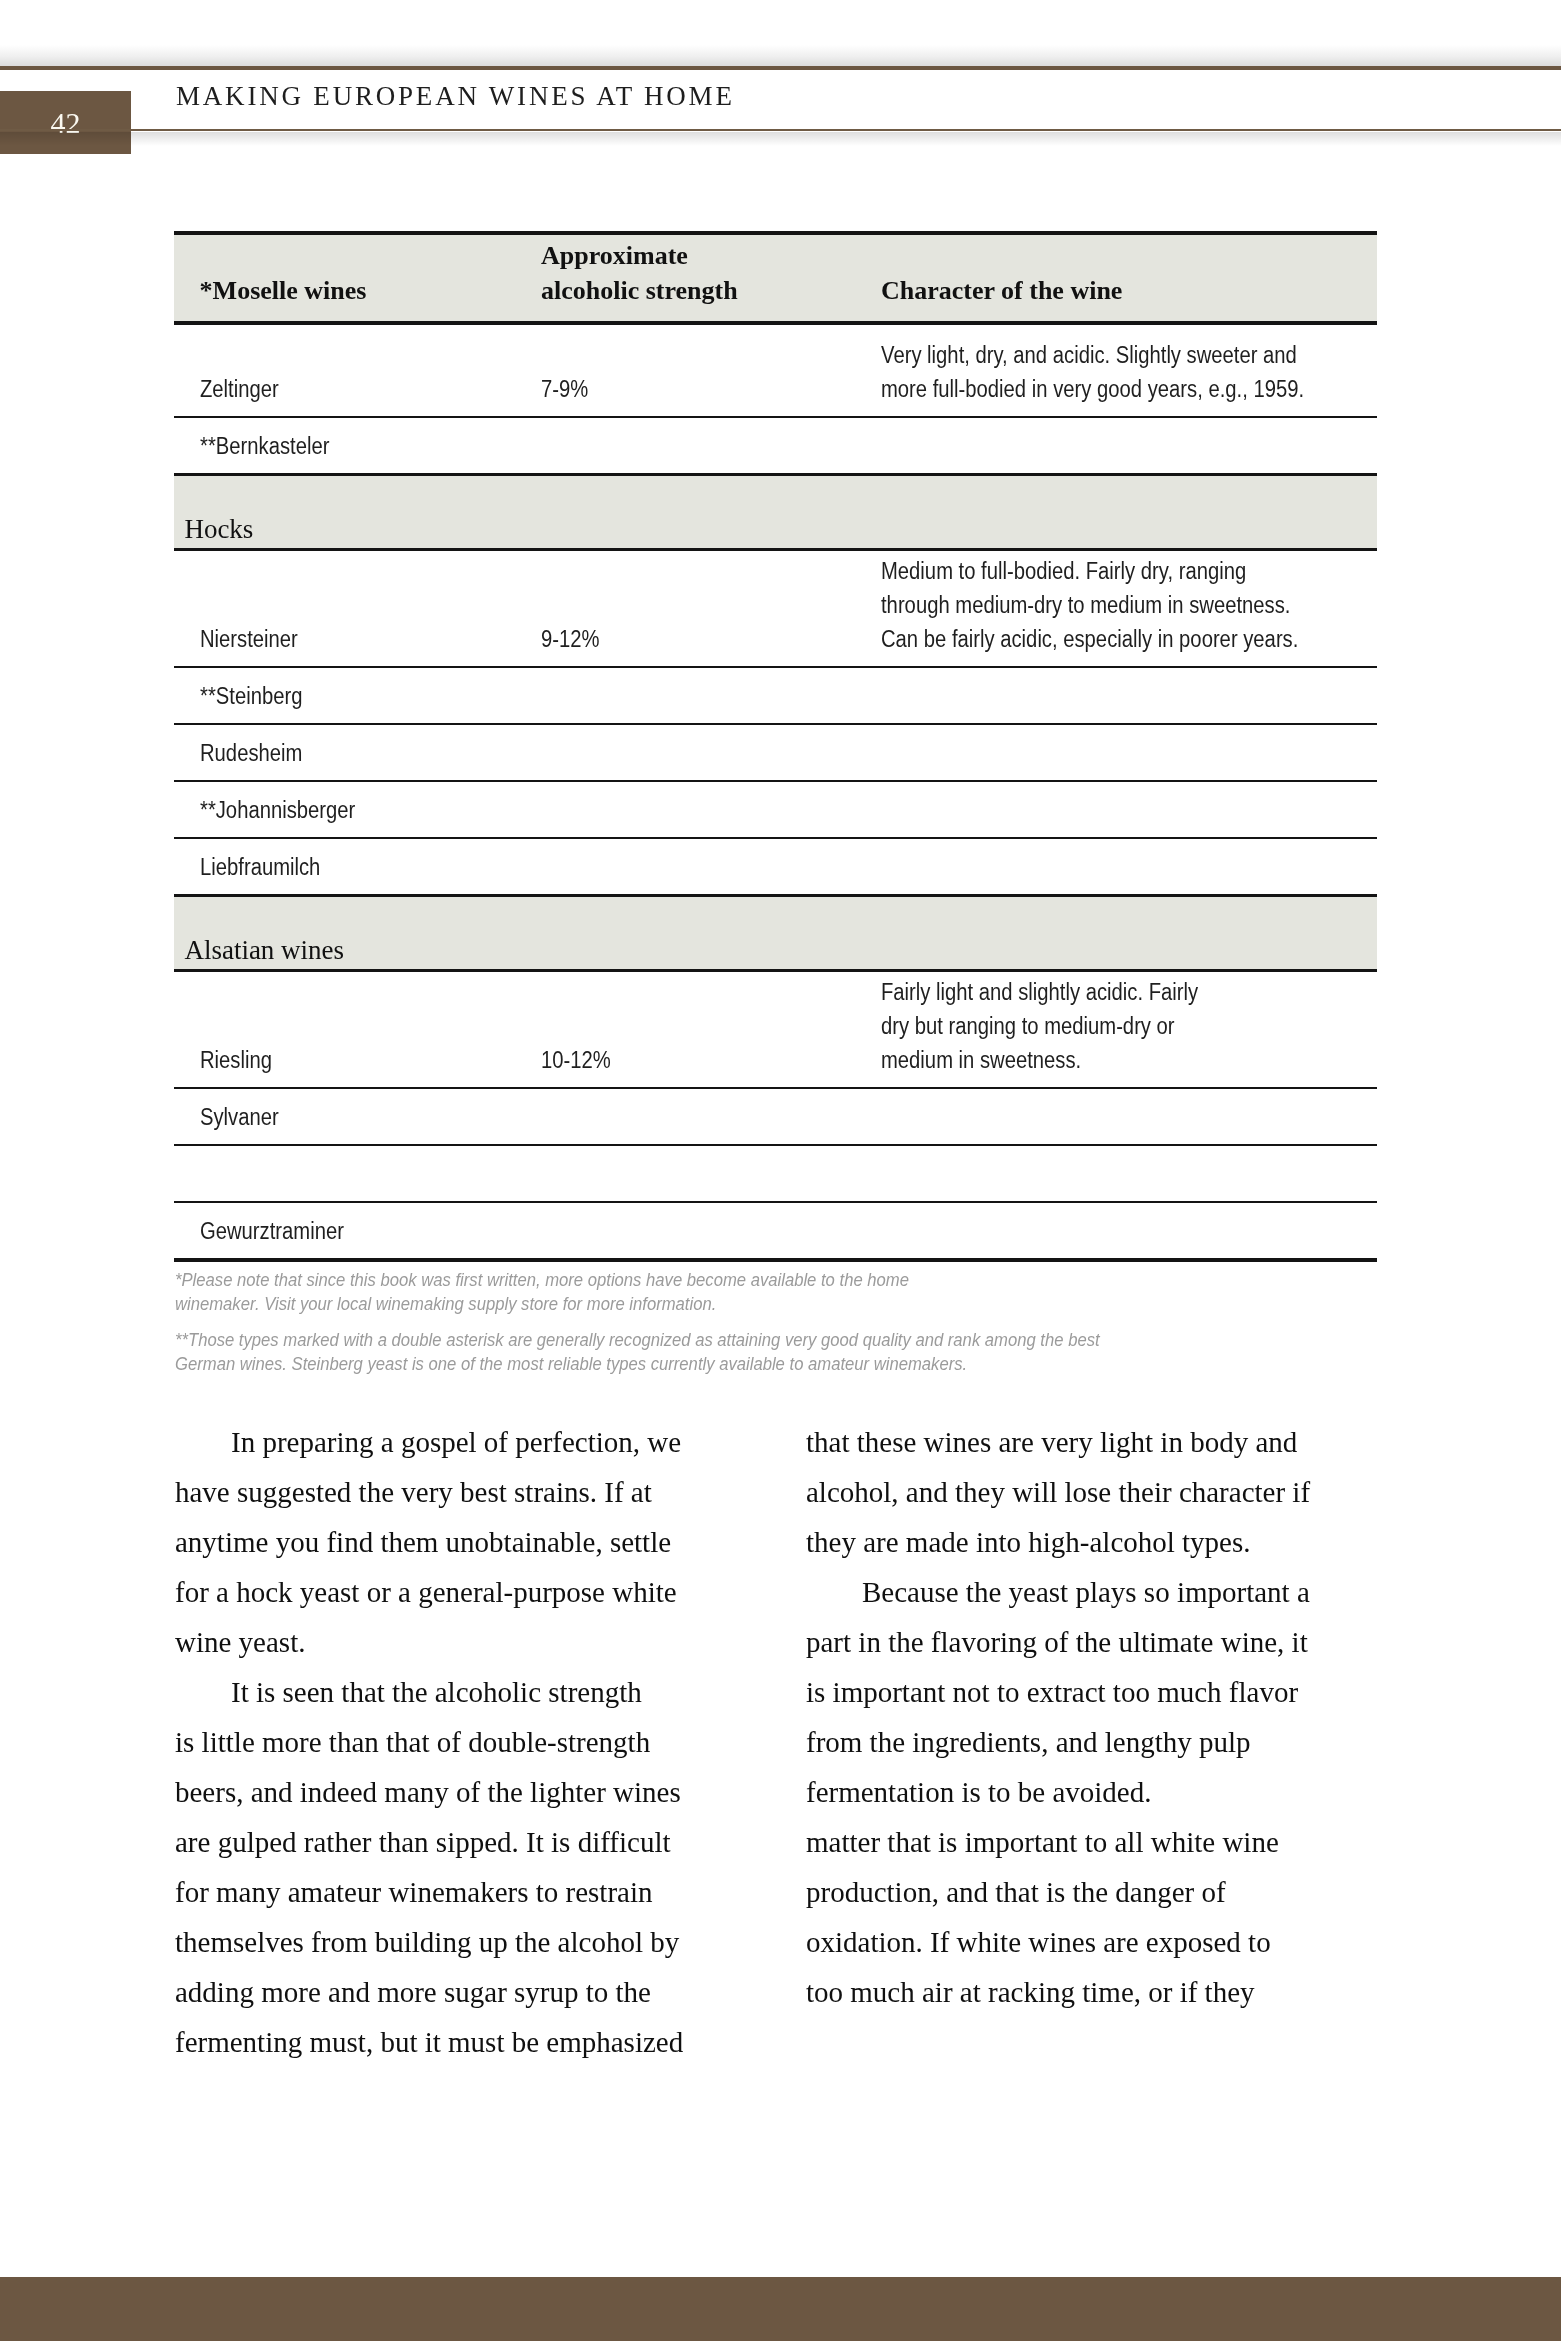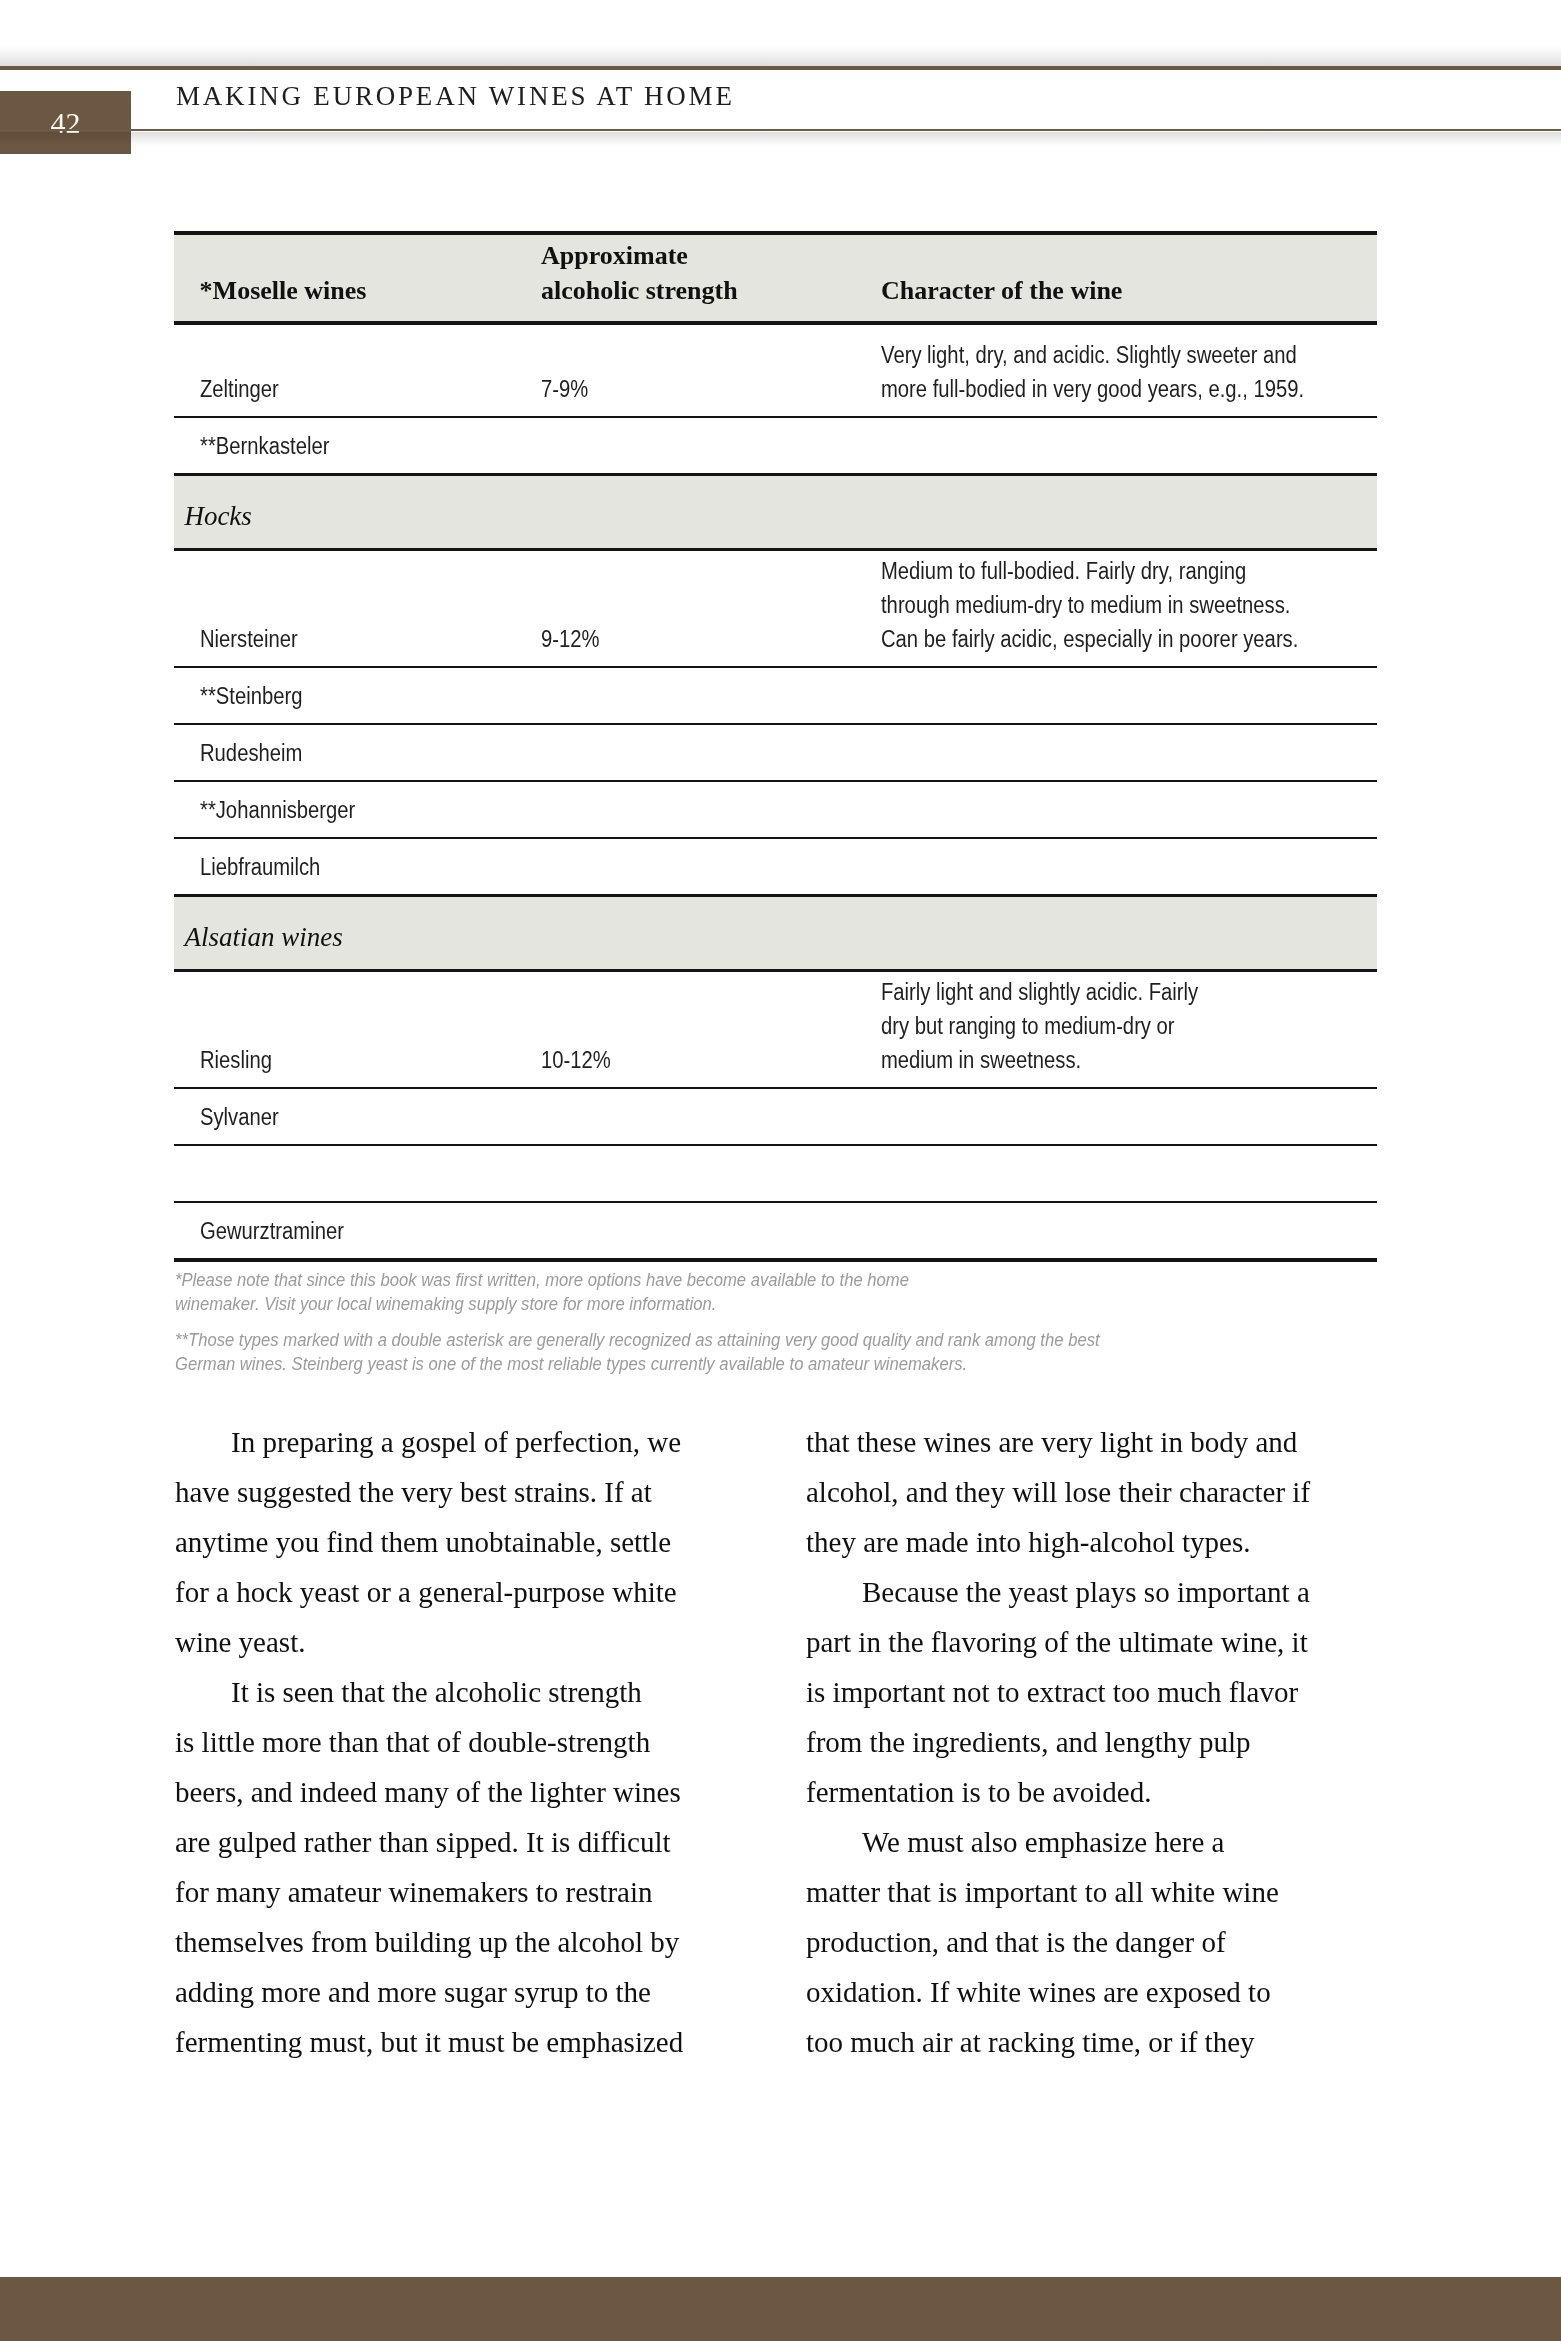--- a/index.html
+++ b/index.html
@@ -87,22 +87,22 @@
   .cellInner{
     display:inline-block;
     transform:scaleX(.88);
     transform-origin:left bottom;
     white-space:pre;
     font-family:"Liberation Sans",sans-serif;
     font-size:23px;line-height:34px;color:#1f1f1f;
   }
   .section-label{
     font-family:"Liberation Serif",serif;
-    font-style:italic;font-size:27px;color:#111111;
-    padding-left:10.4px;padding-bottom:16px;
+    font-size:27px;color:#111111;
+    padding-left:10.4px;padding-bottom:3px;
   }
   
   .footnotes{position:absolute;left:175px;top:1268px;width:1203px;}
   .footnote{
     margin-bottom:12px;
   }
   .fnInner{
     display:inline-block;
     transform:scaleX(.9);
     transform-origin:left top;
@@ -308,21 +308,20 @@
     </div>
   <div class="bodycol" id="col-right">
       <div class="bline">that these wines are very light in body and</div>
       <div class="bline">alcohol, and they will lose their character if</div>
       <div class="bline">they are made into high-alcohol types.</div>
       <div class="bline indent">Because the yeast plays so important a</div>
       <div class="bline">part in the flavoring of the ultimate wine, it</div>
       <div class="bline">is important not to extract too much flavor</div>
       <div class="bline">from the ingredients, and lengthy pulp</div>
       <div class="bline">fermentation is to be avoided.</div>
-      <div class="bline indent">We must also emphasize here a</div>
       <div class="bline">matter that is important to all white wine</div>
       <div class="bline">production, and that is the danger of</div>
       <div class="bline">oxidation. If white wines are exposed to</div>
       <div class="bline">too much air at racking time, or if they</div>
     </div>
 
   <div class="footer-band"></div>
 
 </div>
 

